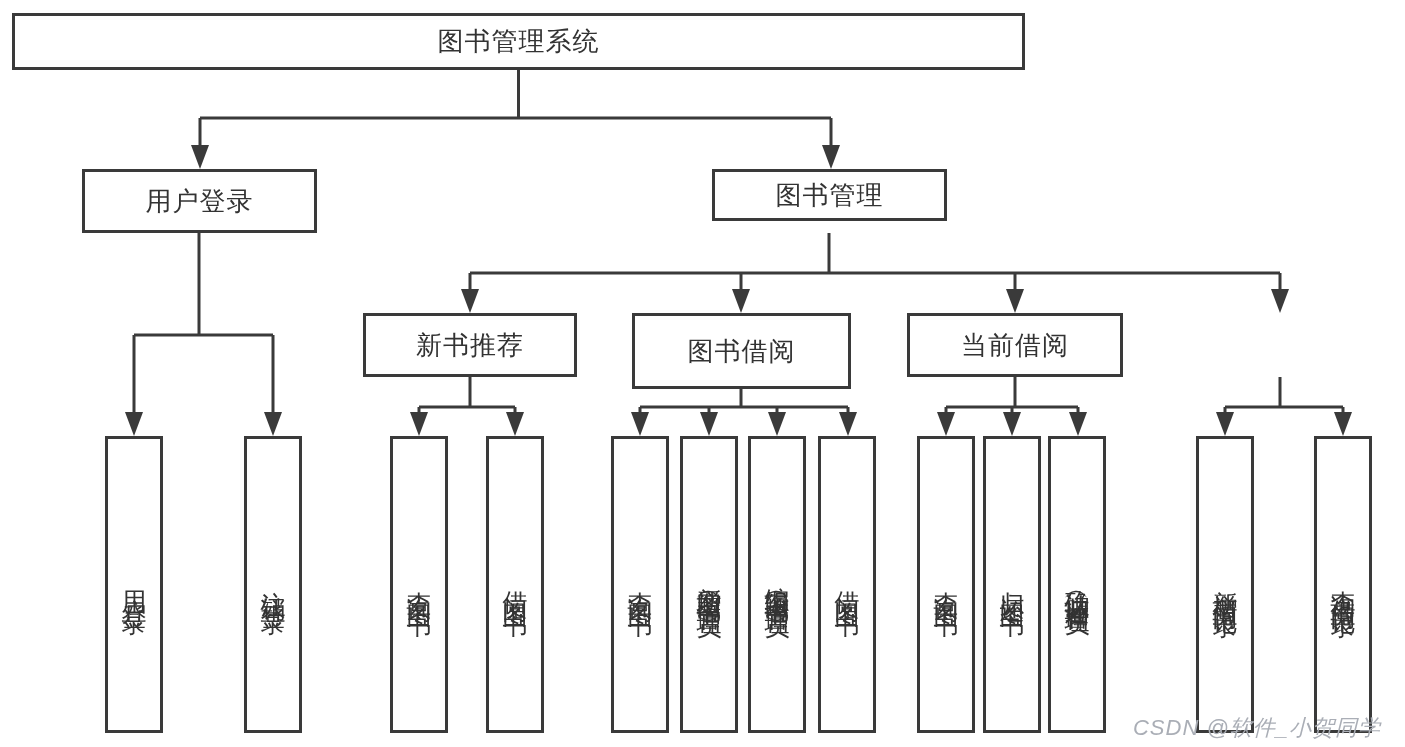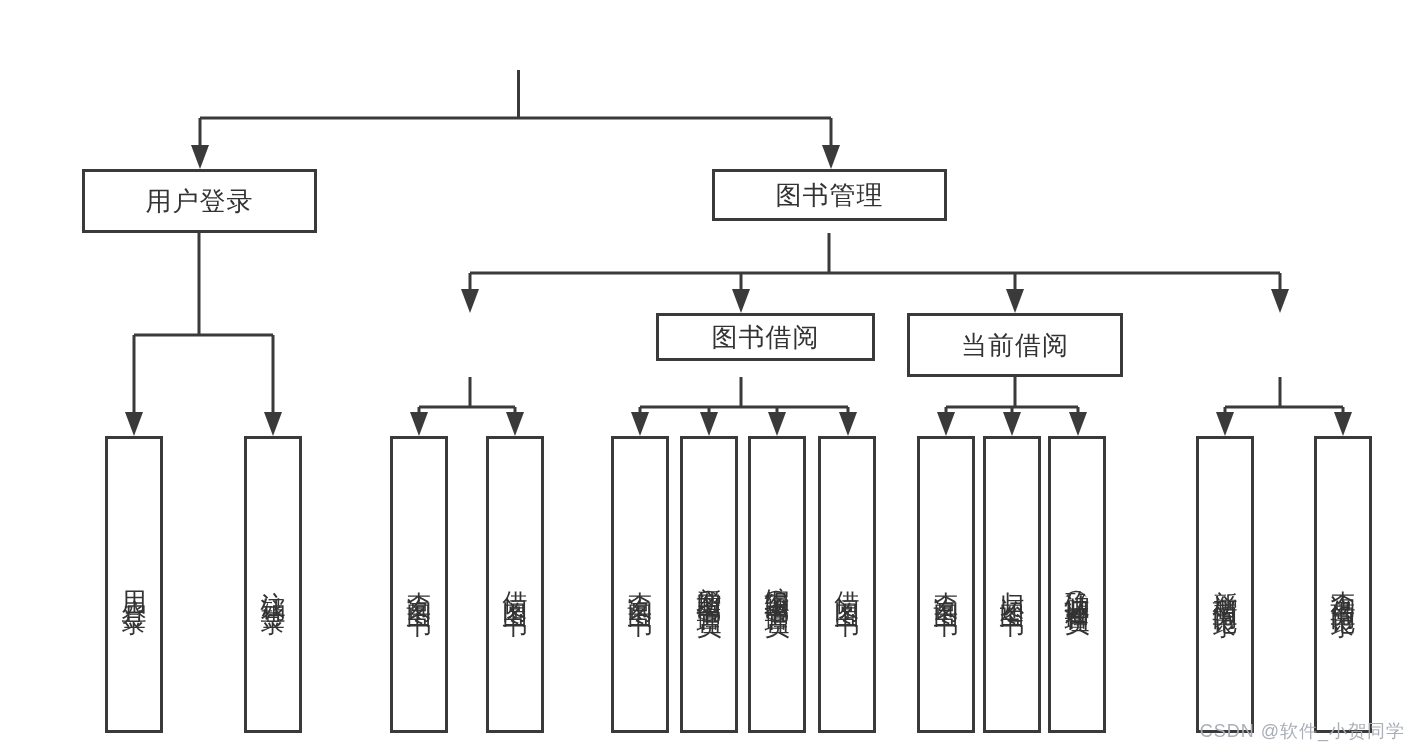--- a/index.html
+++ b/index.html
@@ -54,27 +54,28 @@
     height: 297px;
     top: 436px;
     font-size: 25px;
     writing-mode: vertical-lr;
     text-orientation: mixed;
     letter-spacing: 7px;
     line-height: 1;
   }
   .watermark {
     position: absolute;
-    right: 0;
+    right: 24px;
     bottom: 4px;
-    font-size: 18px;
+    font-size: 22px;
     color: var(--watermark);
     letter-spacing: 1px;
     z-index: 5;
     white-space: nowrap;
+    font-style: italic;
   }
 </style>
 </head>
 <body>
 
 <div class="canvas">
 
   <svg class="connectors" viewBox="0 0 1405 747" xmlns="http://www.w3.org/2000/svg">
 
     <path d="M518.5 70 V118 M200 118 H831 M200 118 V150 M831 118 V150"></path>
@@ -104,25 +105,27 @@
     <path d="M1015 377 V407 M946 407 H1078 M946 407 V416 M1012 407 V416 M1078 407 V416"></path>
     <polygon points="937,412 955,412 946,436"></polygon>
     <polygon points="1003,412 1021,412 1012,436"></polygon>
     <polygon points="1069,412 1087,412 1078,436"></polygon>
 
     <path d="M1280 377 V407 M1225 407 H1343 M1225 407 V416 M1343 407 V416"></path>
     <polygon points="1216,412 1234,412 1225,436"></polygon>
     <polygon points="1334,412 1352,412 1343,436"></polygon>
   </svg>
 
+  <div class="box lv-h" style="left:12px; top:13px; width:1013px; height:57px;">图书管理系统</div>
 
   <div class="box lv-h" style="left:82px; top:169px; width:235px; height:64px;">用户登录</div>
   <div class="box lv-h" style="left:712px; top:169px; width:235px; height:52px;">图书管理</div>
 
-  <div class="box lv-h" style="left:632px; top:313px; width:219px; height:48px;margin-left:24px;">图书借阅</div>
+  <div class="box lv-h" style="left:363px; top:313px; width:214px; height:64px;">新书推荐</div>
+  <div class="box lv-h" style="left:632px; top:313px; width:219px; height:76px;">图书借阅</div>
   <div class="box lv-h" style="left:907px; top:313px; width:216px; height:64px;text-align:center;">当前借阅</div>
 
   <div class="box lv-v" style="left:105px;">用户登录</div>
   <div class="box lv-v" style="left:244px;">注销登录</div>
 
   <div class="box lv-v" style="left:390px;">查询图书</div>
   <div class="box lv-v" style="left:486px;">借阅图书</div>
 
   <div class="box lv-v" style="left:611px;">查询图书</div>
   <div class="box lv-v" style="left:680px; letter-spacing:4px;">新增图书（管理员）</div>

